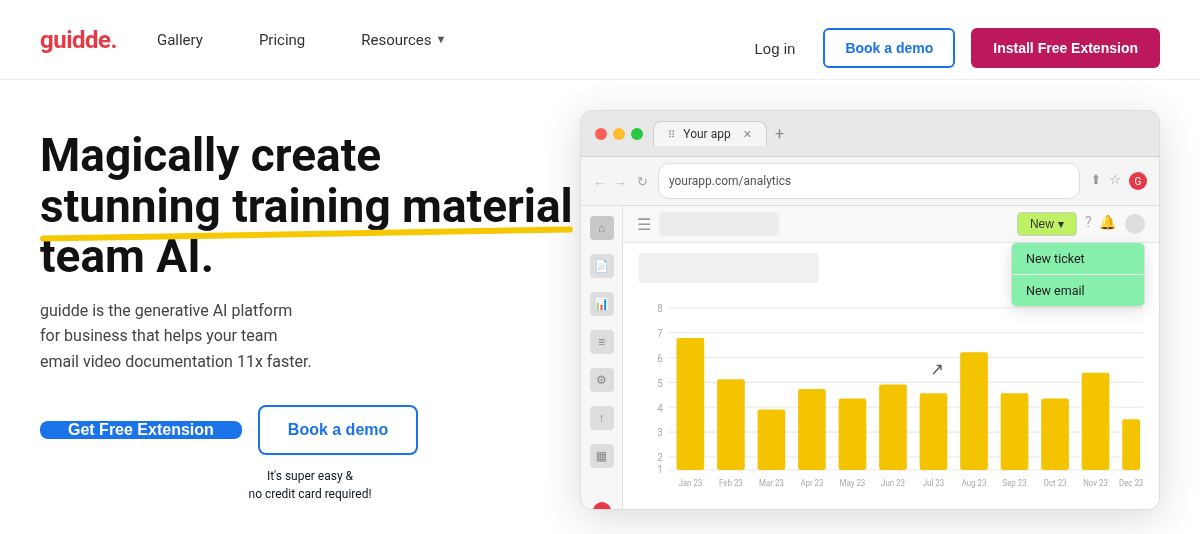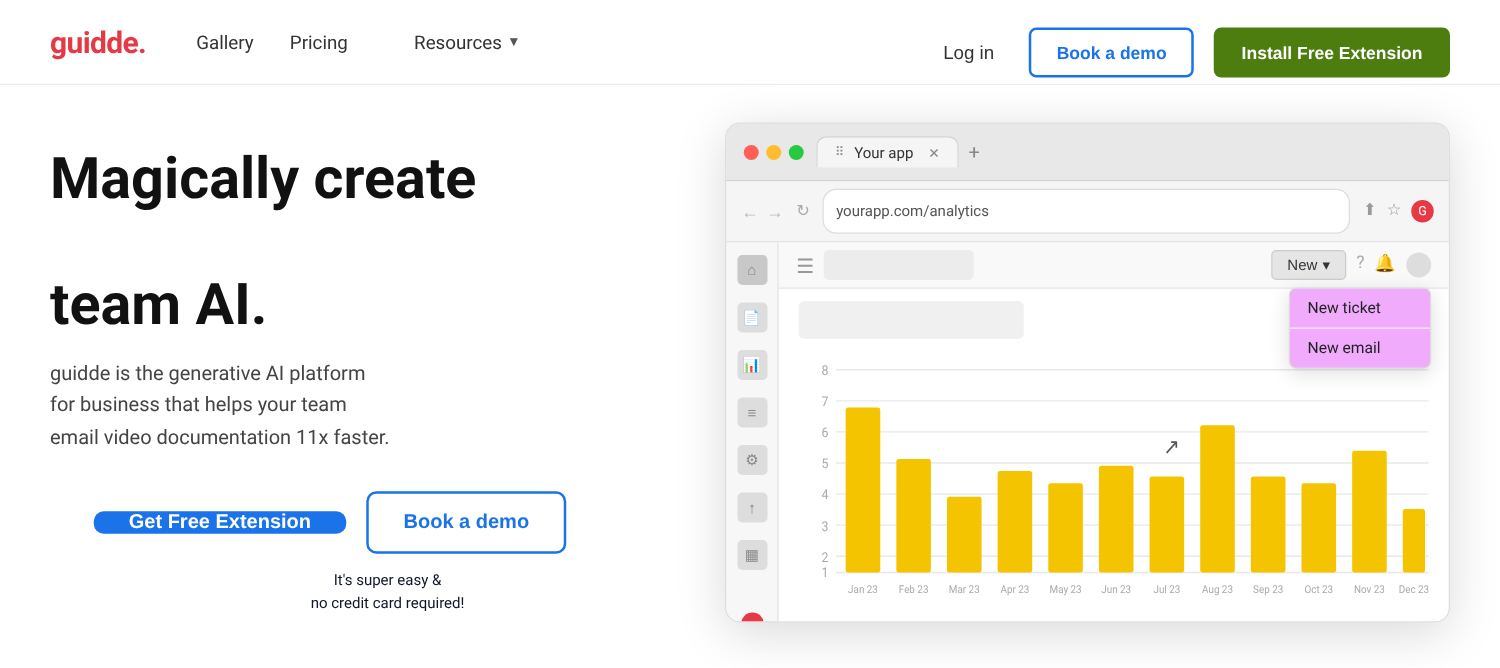--- a/index.html
+++ b/index.html
@@ -1,32 +1,32 @@
 <!DOCTYPE html>
 <html><head>
   <meta charset="utf-8">
   <style>
     * { margin: 0; padding: 0; box-sizing: border-box; }
     body { font-family: -apple-system, BlinkMacSystemFont, 'Segoe UI', Roboto, sans-serif; background: #fff; width: 1200px; height: 534px; overflow: hidden; }
 
     
     .navbar {
       display: flex; align-items: center; justify-content: space-between;
-      padding: 0 40px; height: 68px; border-bottom: 1px solid #eee;
+      padding: 0 40px; height: 80px; border-bottom: 1px solid #eee;
     }
     .nav-left { display: flex; align-items: center; gap: 40px; }
     .logo { font-size: 24px; font-weight: 700; color: #e63946; letter-spacing: -0.5px; }
-    .nav-links { display: flex; gap: 29px; align-items: flex-end; }
+    .nav-links { display: flex; gap: 56px; align-items: flex-end; }
     .nav-link { font-size: 15px; color: #333; text-decoration: none; cursor: pointer; }
-    .nav-link-resources { display: flex; align-items: center; gap: 4px; margin-left: 24px; }
+    .nav-link-resources { display: flex; align-items: center; gap: 4px; }
     .chevron { font-size: 11px; color: #555; }
     .nav-right { display: flex; align-items: center; gap: 16px; margin-top: 17px; }
     .btn-login { font-size: 15px; color: #333; background: none; border: none; cursor: pointer; padding: 8px 12px; }
     .btn-demo { font-size: 14px; color: #1a73e8; background: #fff; border: 2px solid #1a73e8; border-radius: 6px; padding: 10px 20px; cursor: pointer; font-weight: 600; }
-    .btn-install { font-size: 14px; color: #fff; background: #4d7c0f; border: none; border-radius: 6px; padding: 12px 22px; cursor: pointer; font-weight: 600; }
+    .btn-install { font-size: 14px; color: #fff; background: #be185d; border: none; border-radius: 6px; padding: 12px 22px; cursor: pointer; font-weight: 600; }
 
     
     .hero {
       display: flex; align-items: flex-start;
       padding: 40px 40px 0 40px;
       gap: 0;
     }
     .hero-left { flex: 0 0 540px; padding-top: 10px; }
     .hero-right { flex: 1; display: flex; justify-content: flex-end; margin-top: -10px; }
 
@@ -44,21 +44,21 @@
       background: #f5c800;
       border-radius: 3px;
       transform: rotate(-1deg);
     }
     .hero-desc {
       font-size: 16px; color: #444; line-height: 1.6; margin-bottom: 30px; margin-top: 16px;
     }
     .hero-buttons { display: flex; gap: 16px; align-items: center; margin-bottom: 12px; }
     .btn-get-free {
       background: #1a73e8; color: #fff; border: none; border-radius: 8px;
-      padding: 0 28px; font-size: 16px; font-weight: 700; cursor: pointer; margin-left: 35px;
+      padding: 0 28px; font-size: 16px; font-weight: 700; cursor: pointer;
     }
     .btn-book-demo {
       background: #fff; color: #1a73e8; border: 2px solid #1a73e8; border-radius: 8px;
       padding: 14px 28px; font-size: 16px; font-weight: 700; cursor: pointer;
     }
     .hero-sub { font-size: 12px; color: #0f172a; text-align: center; line-height: 1.5; }
 
     
     .browser-mockup {
       width: 580px; height: 400px;
@@ -136,33 +136,33 @@
       padding: 6px 14px;
       display: flex; align-items: center; justify-content: space-between;
     }
     .toolbar-left { display: flex; align-items: center; gap: 8px; }
     .hamburger { font-size: 16px; color: #999; }
     .toolbar-search {
       width: 120px; height: 24px; background: #ececec; border-radius: 4px;
     }
     .toolbar-right { display: flex; align-items: center; gap: 8px; }
     .btn-new {
-      background: #e5e5e5; border: 1px solid #ccc; border-radius: 4px;
+      background: #bef264; border: 1px solid #ccc; border-radius: 4px;
       padding: 4px 12px; font-size: 12px; color: #333; cursor: pointer;
       display: flex; align-items: center; gap: 4px; justify-content: space-between;
     }
     .toolbar-icons { display: flex; gap: 8px; font-size: 14px; color: #aaa; }
     .icon-circle { width: 20px; height: 20px; border-radius: 50%; background: #ddd; }
 
     
     .dropdown-menu {
       position: absolute; top: 36px; right: 14px;
-      background: #f0abfc; border: 1px solid #ddd;
+      background: #86efac; border: 1px solid #ddd;
       border-radius: 6px; box-shadow: 0 4px 16px rgba(0,0,0,0.12);
-      width: 114px; z-index: 10;
+      width: 134px; z-index: 10;
     }
     .dropdown-item {
       padding: 8px 14px; font-size: 12.5px; color: #222; cursor: pointer;
     }
     .dropdown-item:not(:last-child) { border-bottom: 1px solid #f0f0f0; }
 
     
     .chart-area {
       padding: 10px 16px 0 16px;
     }
@@ -193,21 +193,21 @@
     <button class="btn-login">Log in</button>
     <button class="btn-demo">Book a demo</button>
     <button class="btn-install">Install Free Extension</button>
   </div>
 </nav>
 
 <section class="hero">
   <div class="hero-left">
     <h1 class="hero-title">
       <span>Magically create</span><br>
-      <br>
+      <span class="underline-yellow">stunning training material</span><br>
       <span>team AI.</span>
     </h1>
     <p class="hero-desc" style="white-space: pre-line;">guidde is the generative AI platform
 for business that helps your team
 email video documentation 11x faster.</p>
     <div class="hero-buttons">
       <button class="btn-get-free">Get Free Extension</button>
       <button class="btn-book-demo">Book a demo</button>
     </div>
     <div class="hero-sub">

